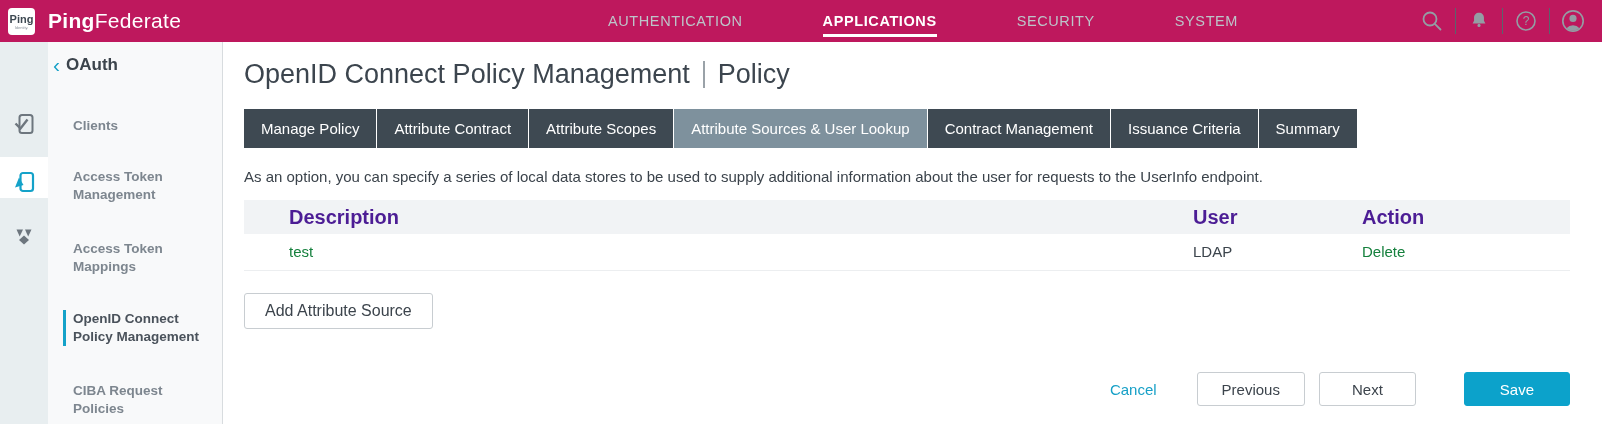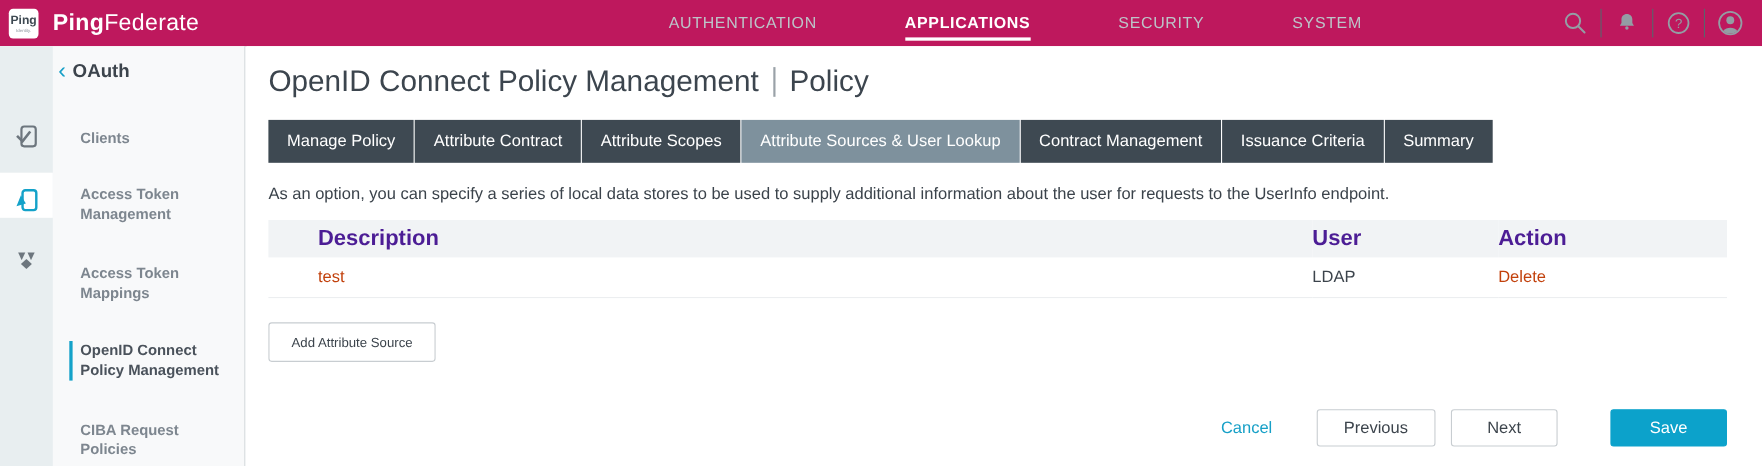--- a/index.html
+++ b/index.html
@@ -94,26 +94,26 @@
   table.src-table col.c-act  { width:208px; }
   table.src-table th {
     background:#f1f3f5; height:34px; text-align:left; vertical-align:middle;
     color:#4c1d95; font-size:20px; font-weight:700; padding:0;
   }
   table.src-table th.first, table.src-table td.first { padding-left:45px; }
   table.src-table td {
     height:36px; vertical-align:middle; font-size:15px; color:#3c444c;
     border-bottom:1px solid #eceef0; padding:0;
   }
-  .link { color:#c2410c; cursor:pointer; text-decoration:none;margin-top:11px; }
+  .link { color:#15803d; cursor:pointer; text-decoration:none;margin-top:11px; }
 
   .add-btn {
     margin-top:22px; display:inline-flex; align-items:center; height:36px; padding:0 20px;
     background:#fff; border:1px solid #c8cdd1; border-radius:3px;
-    color:#3c444c; font-size:12px; cursor:pointer; font-family:"Liberation Sans", sans-serif;
+    color:#3c444c; font-size:16px; cursor:pointer; font-family:"Liberation Sans", sans-serif;
   }
 
   .footer {
     position:absolute; right:32px; top:330px; height:34px;
     display:flex; align-items:center;
   }
   .cancel-link { color:#17a0c7; font-size:15px; cursor:pointer; margin-right:40px; }
   .btn {
     height:34px; display:inline-flex; align-items:center; justify-content:center;
     background:#fff; border:1px solid #c8cdd1; border-radius:3px;

